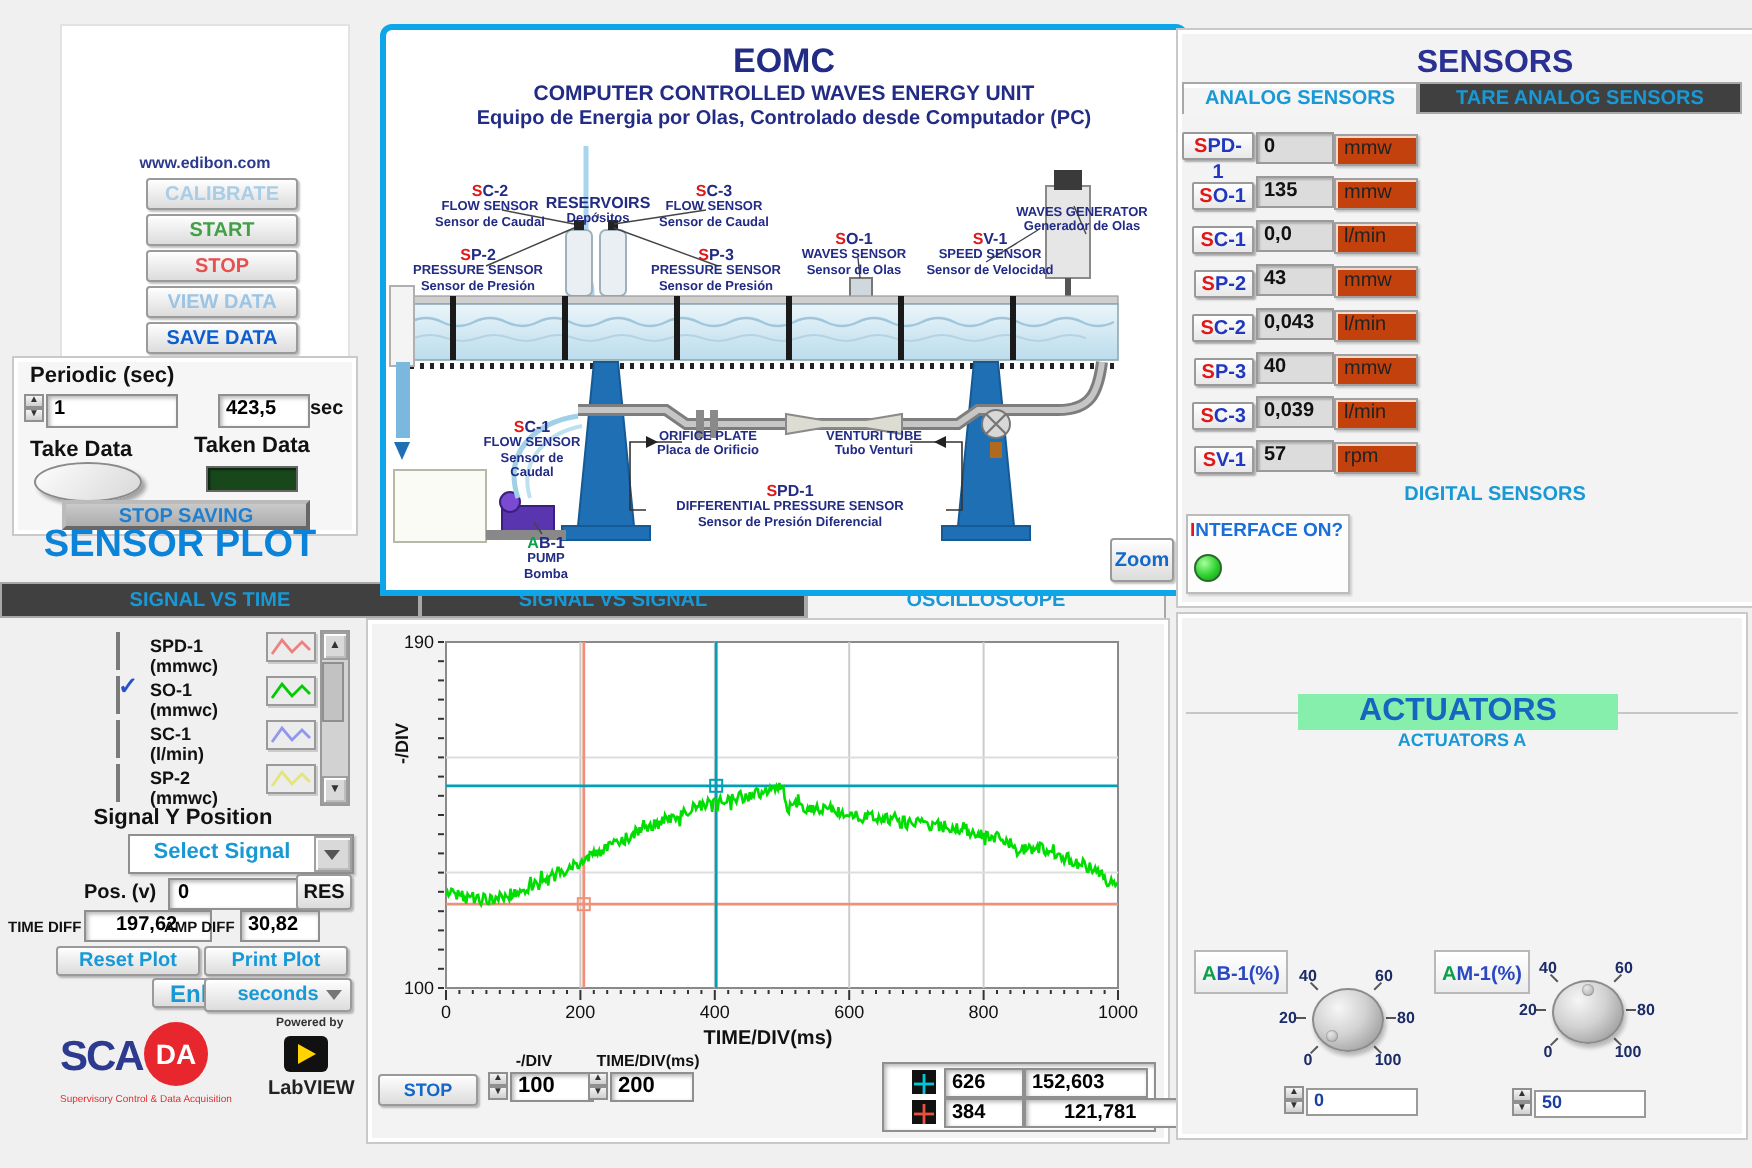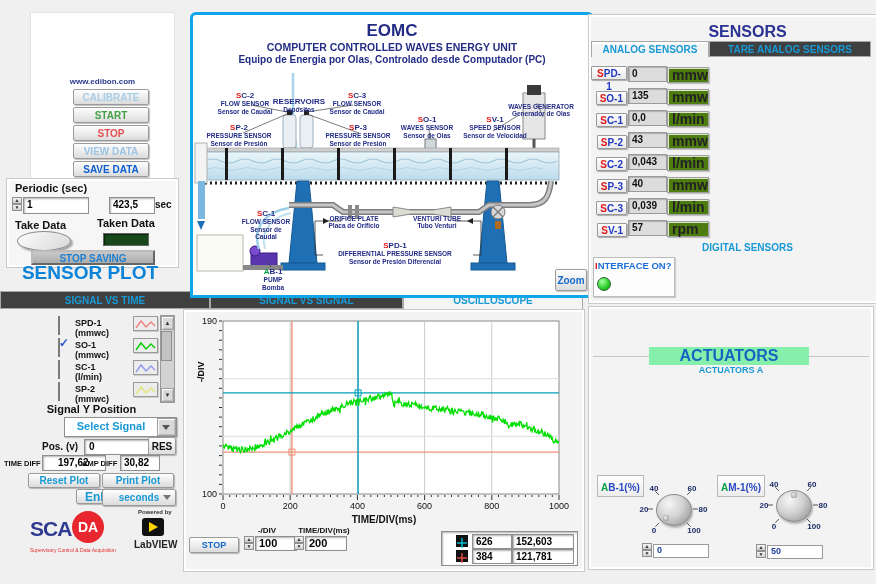--- a/index.html
+++ b/index.html
@@ -26,23 +26,23 @@
   .cbx{width:11px;height:11px;background:#fff;border:1px solid #7a7a7a;
        box-shadow:inset 1px 1px 1px rgba(0,0,0,.25);position:relative;cursor:pointer;}
   .cbx.on::after{content:"\2713";position:absolute;left:0px;top:-3px;font-size:12px;font-weight:bold;color:#2a52c8;}
   .wavebox{width:23px;height:13px;background:#ececec;border:1px solid #9a9a9a;box-shadow:1px 1px 0 rgba(0,0,0,.15);}
   .sig-label{font-size:9px;font-weight:bold;color:#111;}
   .tag-btn{background:linear-gradient(#ffffff,#e8e8e8);border:1px solid #9a9a9a;border-radius:1px;
            box-shadow:1px 1px 1px rgba(0,0,0,.3);font-weight:bold;font-size:10px;color:#2038c0;
            padding:0 3px;height:14px;line-height:13px;display:inline-block;cursor:pointer;font-family:inherit;}
   .val-box{background:#dcdcdc;border:1px solid #9a9a9a;box-shadow:inset 1px 1px 1px rgba(0,0,0,.2);
            font-size:10px;font-weight:bold;color:#111;padding:1px 3px;height:12px;line-height:12px;}
-  .unit-box{background:#4d7c0f;border:1px solid #a0a0a0;
+  .unit-box{background:#c2410c;border:1px solid #a0a0a0;
             box-shadow:inset 1px 1px 0 rgba(255,255,255,.8),1px 1px 1px rgba(0,0,0,.2);
-            font-size:14px;font-weight:bold;color:#222;padding:1px 4px;height:12px;line-height:12px;}
+            font-size:10px;font-weight:normal;color:#222;padding:1px 4px;height:12px;line-height:12px;}
   .dlabel{position:absolute;text-align:center;line-height:1.15;}
   .dlabel .tg{font-size:8px;font-weight:bold;color:#232c85;}
   .dlabel .ds{font-size:6.5px;font-weight:bold;color:#232c85;}
   .knob{width:34px;height:30px;border-radius:50%;
         background:radial-gradient(circle at 36% 30%,#f6f6f6,#d2d2d2 45%,#9d9d9d 85%);
         border:1px solid #8b8b8b;box-shadow:1px 2px 2px rgba(0,0,0,.25);position:absolute;cursor:pointer;}
   .knob .dot{position:absolute;width:6px;height:6px;border-radius:50%;
              background:radial-gradient(circle at 35% 30%,#e8e8e8,#a8a8a8);box-shadow:inset 0 0 1px #666;}
   .scale-num{position:absolute;transform:translate(-50%,-50%);font-size:8px;font-weight:bold;color:#1b2b66;}
   .ledg{width:12px;height:12px;border-radius:50%;border:1px solid #2a6a2a;
@@ -277,21 +277,21 @@
             <line x1="6" y1="1" x2="6" y2="11" stroke-width="1.4" stroke="#00c8d8"></line>
             <line x1="1" y1="6" x2="11" y2="6" stroke-width="1.4" stroke="#00c8d8"></line>
           </svg></div>
       <span class="sunken abs" style="left:30px;top:2px;width:32px;height:11px;font-size:10px;font-weight:bold;padding:1px 3px;">626</span>
       <span class="sunken abs" style="left:70px;top:2px;width:54px;height:11px;font-size:10px;font-weight:bold;padding:1px 3px;">152,603</span>
       <div class="abs" style="left:14px;top:18px;width:12px;height:12px;background:#111;"><svg width="12" height="12">
             <line x1="6" y1="1" x2="6" y2="11" stroke-width="1.4" stroke="#e85040"></line>
             <line x1="1" y1="6" x2="11" y2="6" stroke-width="1.4" stroke="#e85040"></line>
           </svg></div>
       <span class="sunken abs" style="left:30px;top:17px;width:32px;height:11px;font-size:10px;font-weight:bold;padding:1px 3px;">384</span>
-      <span class="sunken abs" style="left:70px;top:17px;width:54px;height:11px;font-size:10px;font-weight:bold;padding:1px 3px;">121,781</span>
+      <span class="sunken abs" style="left:70px;top:17px;width:54px;height:11px;font-size:10px;font-weight:bold;padding:1px 19px;">121,781</span>
     </div>
   </div>
 
   <div class="abs" style="left:190px;top:12px;width:398px;height:280px;background:#fff;border:3px solid #0ea5e9;border-radius:6px 6px 0 0;">
     <div class="abs b" style="left:0;top:6px;width:100%;text-align:center;font-size:17px;color:#232c85;">EOMC</div>
     <div class="abs b" style="left:0;top:26px;width:100%;text-align:center;font-size:10.5px;color:#232c85;">COMPUTER CONTROLLED WAVES ENERGY UNIT</div>
     <div class="abs b" style="left:0;top:39px;width:100%;text-align:center;font-size:10px;color:#232c85;">Equipo de Energia por Olas, Controlado desde Computador (PC)</div>
 
     <svg class="abs" style="left:0;top:0;" width="398" height="280">
       <defs>

